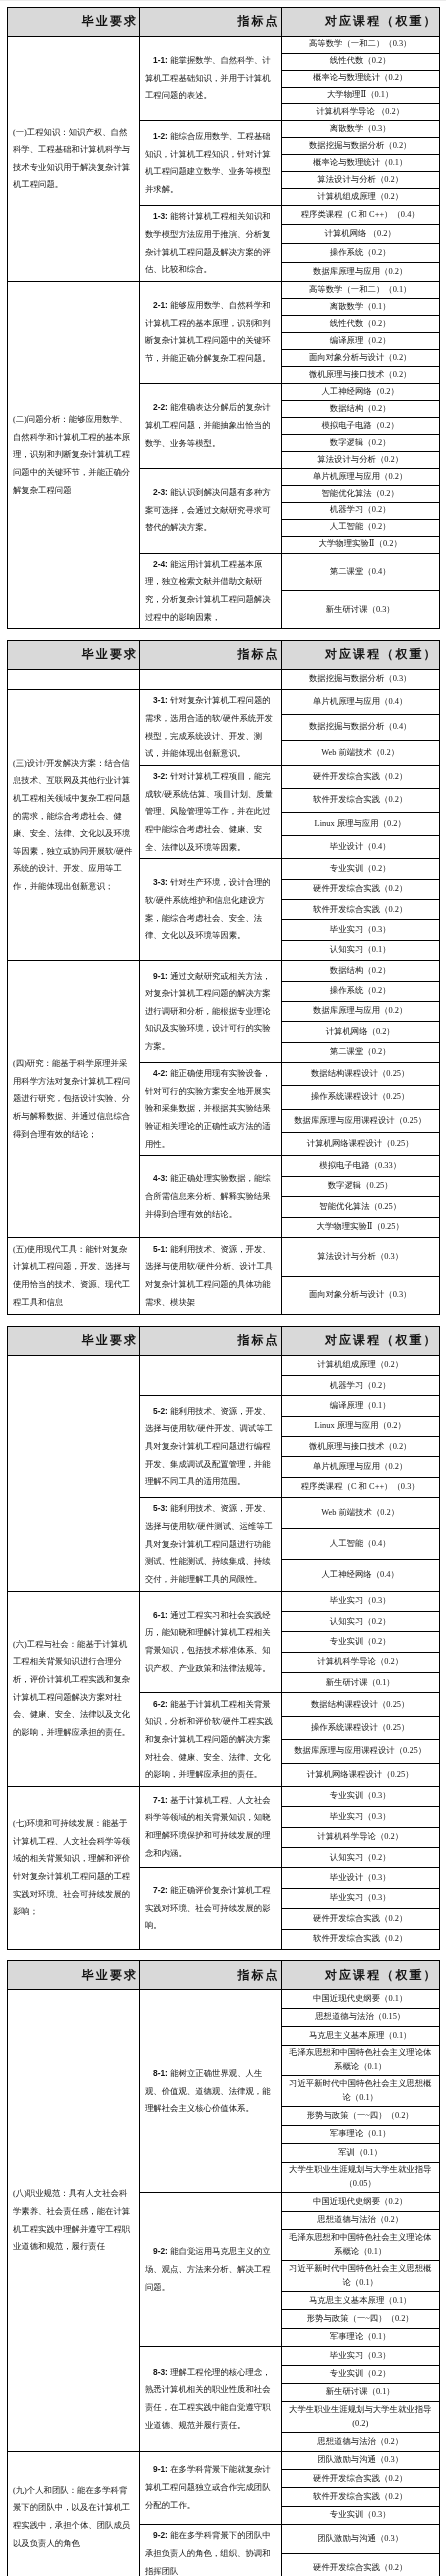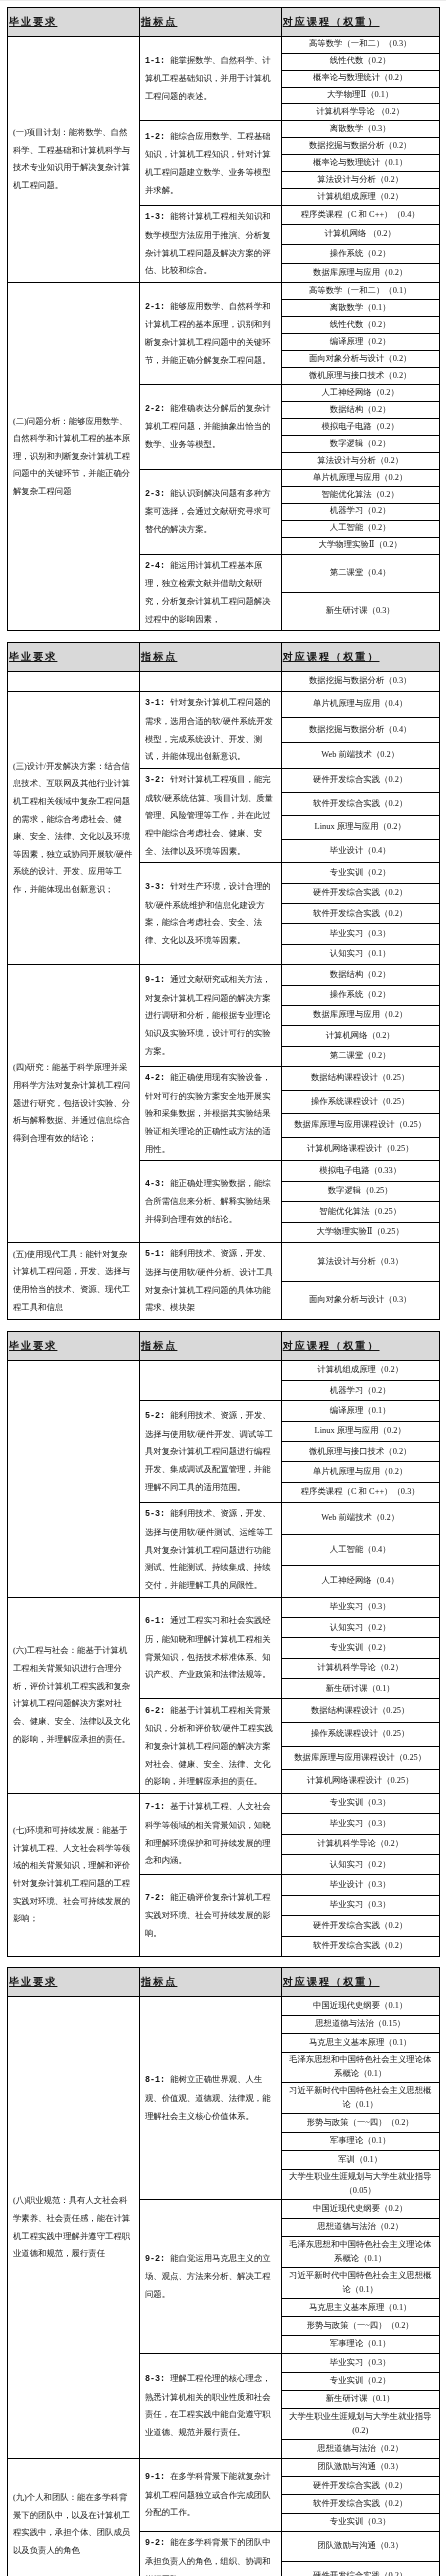--- a/index.html
+++ b/index.html
@@ -21,38 +21,37 @@
   }
   table.req-table:last-child{margin-bottom:1.4px;}
   col.c1{width:30.6%;}
   col.c2{width:32.8%;}
   col.c3{width:36.6%;}
   th,td{border:0.7px solid #000;font-size:8.4px;word-break:break-word;}
   th{
     background:#d9d9d9;
     font-weight:bold;
     height:26px;
-    text-align:left;
+    text-align:right;
     letter-spacing:2.1px;
-    font-size:10px;
-    text-decoration:underline;
+    font-size:12px;
   }
   td.req{
     padding:2.8px 4.9px;
     line-height:2.1;
     text-align:left;
     vertical-align:middle;
   }
   td.ind{
     padding:2.1px 4.9px;
     line-height:2.1;
     text-align:left;
     vertical-align:middle;
   }
-  td.ind b{font-family:Liberation Mono, monospace;}
+  td.ind b{font-family:Liberation Sans, sans-serif;margin-left:8px;}
   td.course{
     text-align:center;
     vertical-align:middle;
     padding:0.7px 3.5px;
     line-height:1.7;
   }
   .t1 td.course{height:14.6px;margin-top:45px;}
   .t2 td.course{height:18px;margin-left:30px;}
   .t3 td.course{height:18px;}
   .t4 td.course{height:16px;}
@@ -69,21 +68,21 @@
       </colgroup>
       <thead>
         <tr>
           <th>毕业要求</th>
           <th>指标点</th>
           <th>对应课程（权重）</th>
         </tr>
       </thead>
       <tbody>
         <tr>
-          <td class="req" rowspan="14">(一)项目计划：能将数学、自然科学、工程基础和计算机科学与技术专业知识用于解决复杂计算机工程问题。</td>
+          <td class="req" rowspan="14">(一)工程知识：知识产权、自然科学、工程基础和计算机科学与技术专业知识用于解决复杂计算机工程问题。</td>
           <td class="ind" rowspan="5"><b>1-1: </b><span>能掌握数学、自然科学、计算机工程基础知识，并用于计算机工程问题的表述。</span></td>
           <td class="course">高等数学（一和二）（0.3）</td>
         </tr>
         <tr>
           <td class="course">线性代数（0.2）</td>
         </tr>
         <tr>
           <td class="course">概率论与数理统计（0.2）</td>
         </tr>
         <tr>

